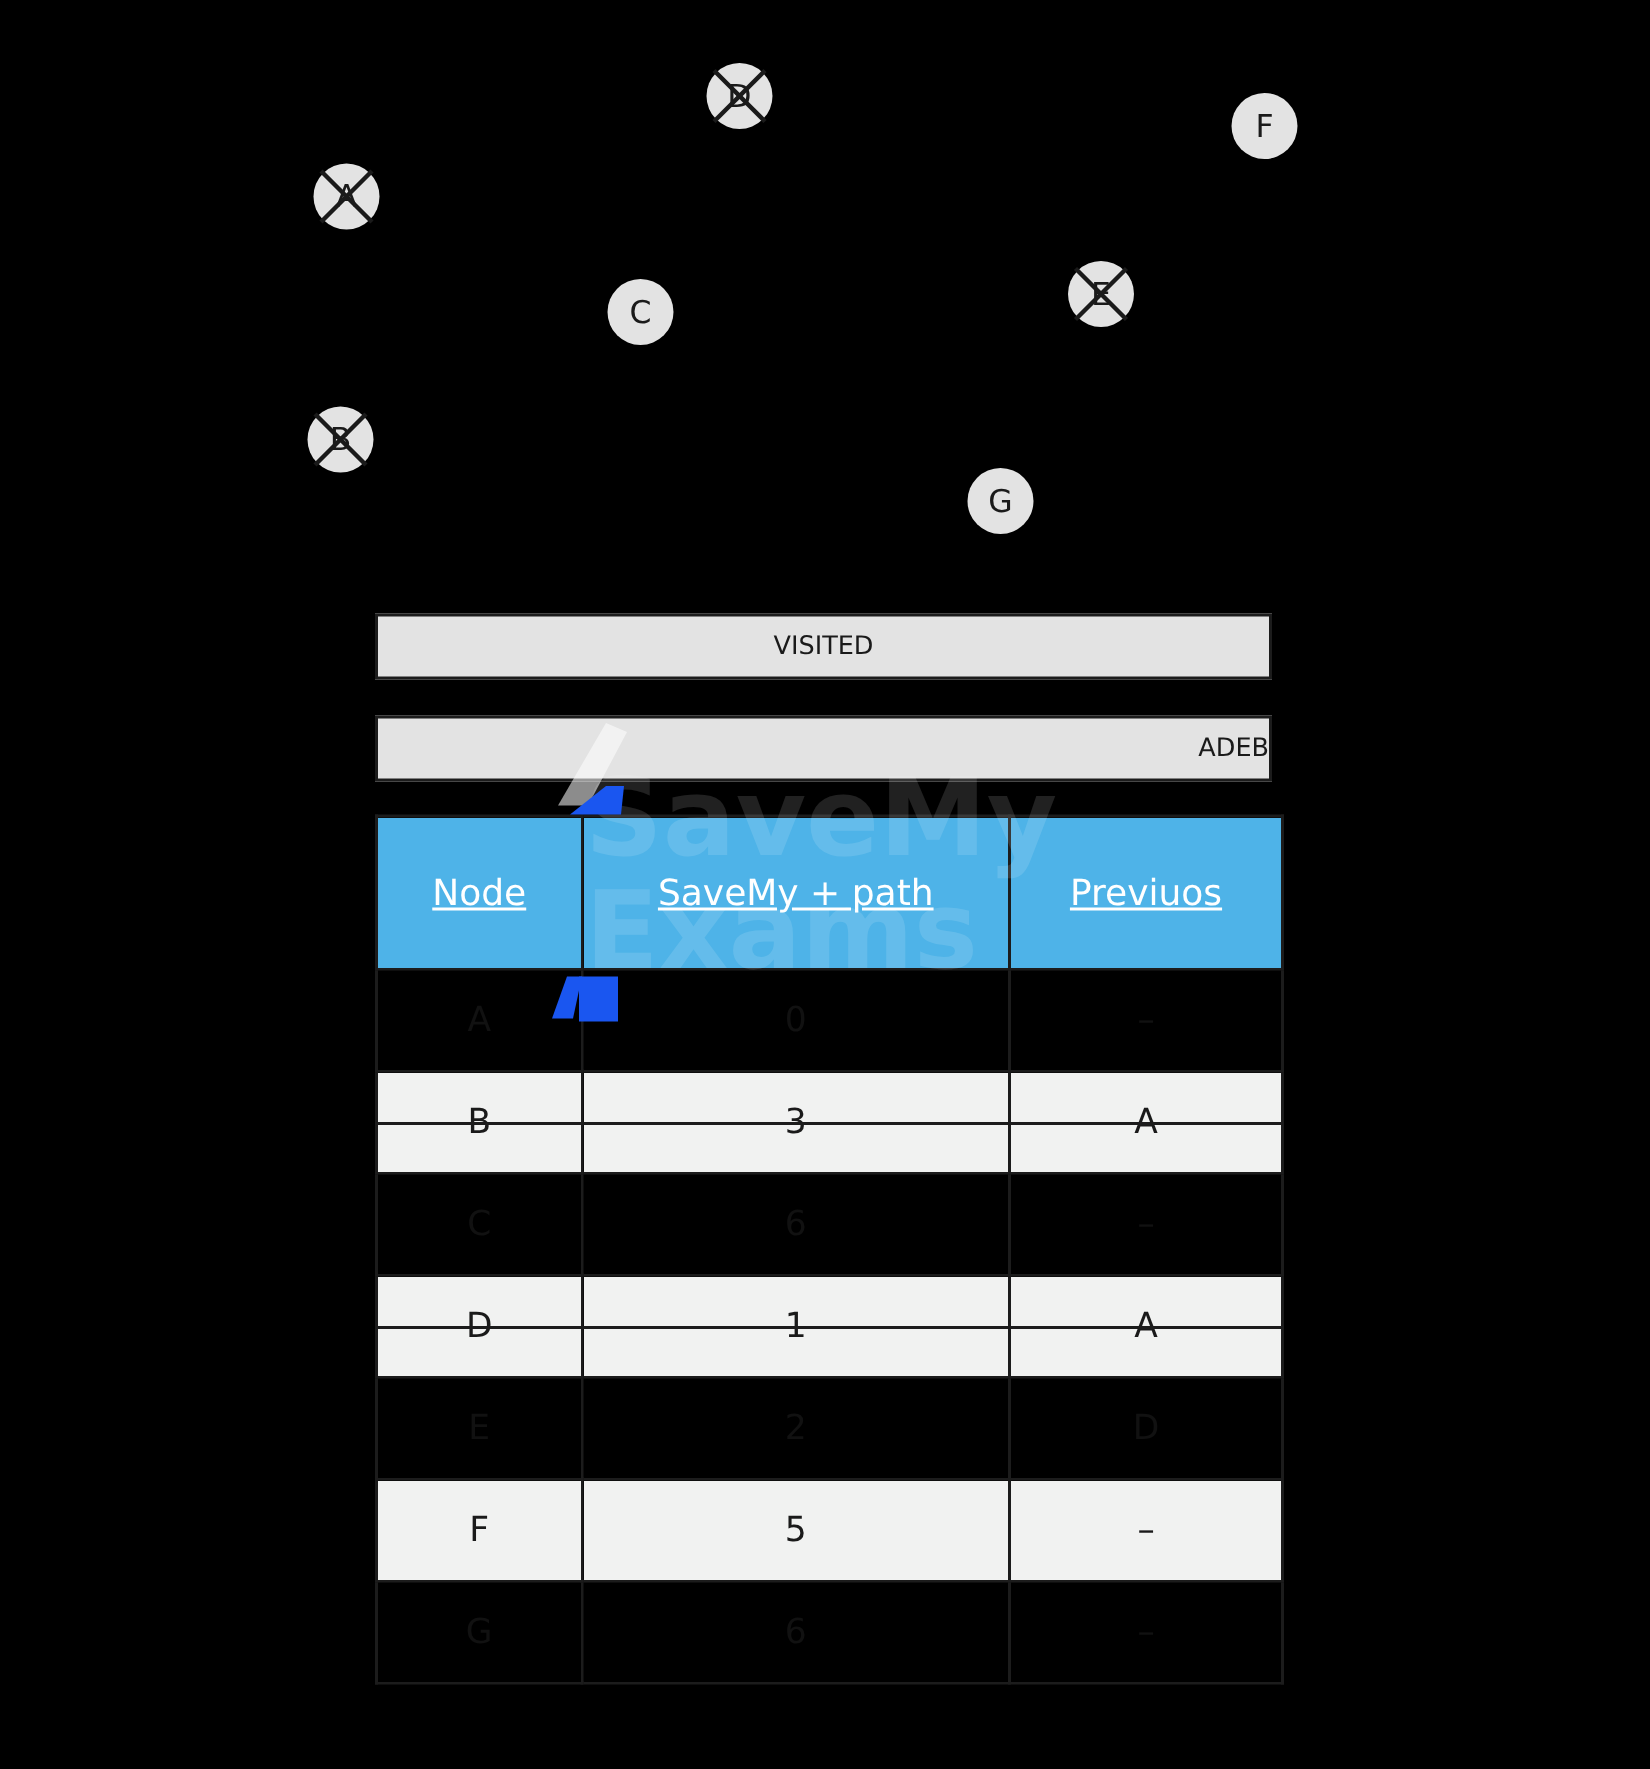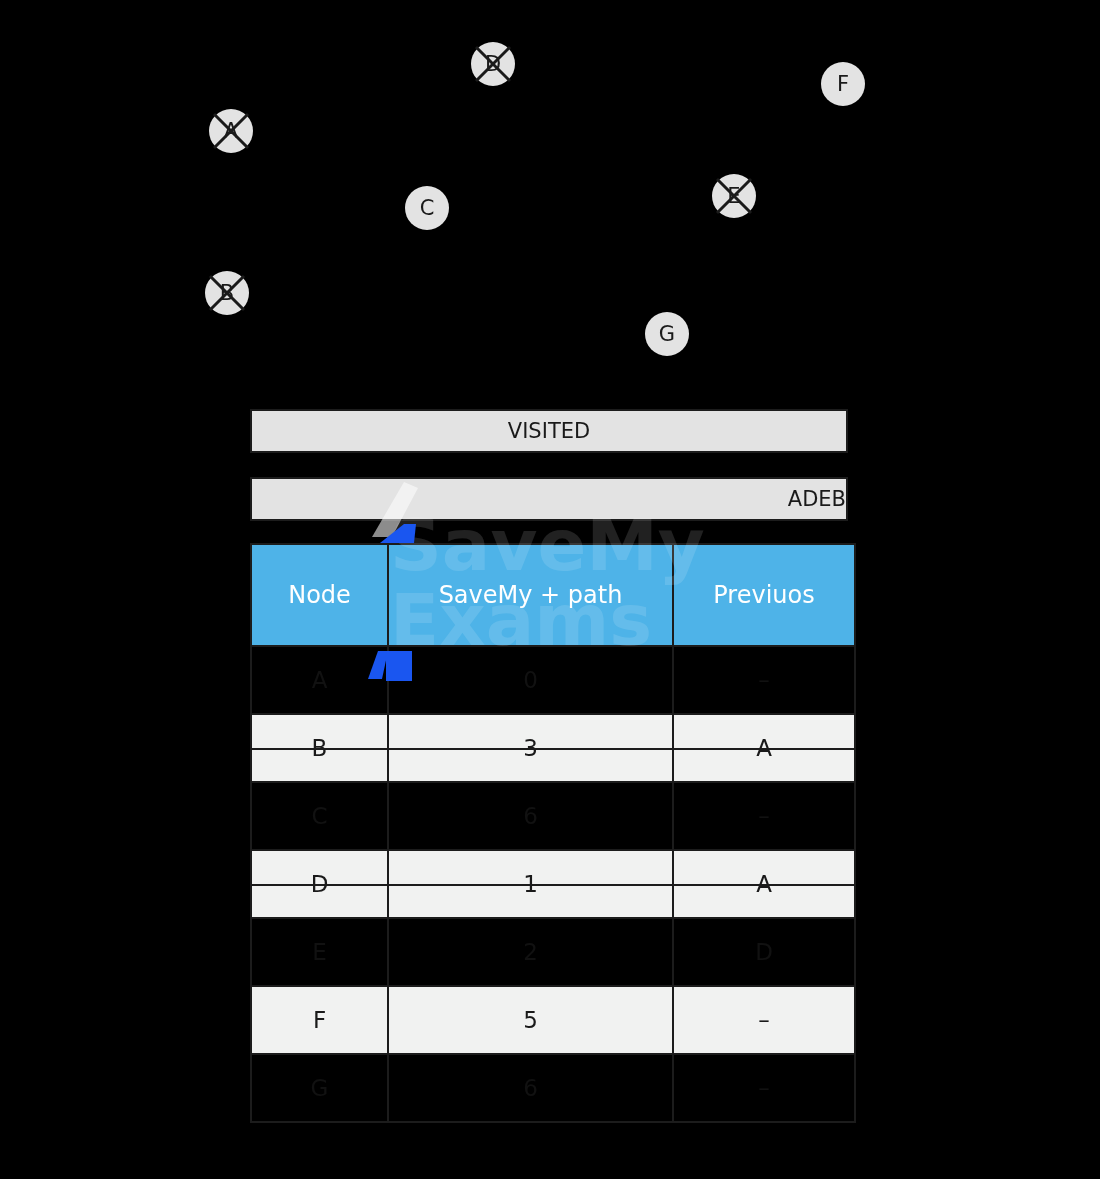--- a/index.html
+++ b/index.html
@@ -53,21 +53,21 @@
 
   
   .strip-box {
     position: absolute;
     background: #e3e3e3;
     border: 2px solid #1c1c1c;
     box-sizing: border-box;
     display: flex;
     align-items: center;
     font-family: "DejaVu Sans", sans-serif;
-    font-size: 21px;
+    font-size: 17px;
     color: #1a1a1a;
   }
   #visited-header-box {
     left: 250px;
     top: 409px;
     width: 598px;
     height: 44px;
     justify-content: center;
   }
   #visited-value-box {
@@ -98,20 +98,21 @@
     padding: 0;
     position: relative;
   }
   #dijkstra-table th {
     background: #4eb3e8;
     color: #ffffff;
     font-size: 24px;
     font-weight: normal;
     height: 100px;
     vertical-align: middle;
+    text-decoration: underline;
   }
   #dijkstra-table th.th-node   { width: 135px; }
   #dijkstra-table th.th-weight { width: 283px; }
   #dijkstra-table th.th-prev   { width: 180px; margin-left: 24px; }
   #dijkstra-table td {
     height: 66px;
     font-size: 23px;
     vertical-align: middle;
     background: #f1f2f1;
   }

